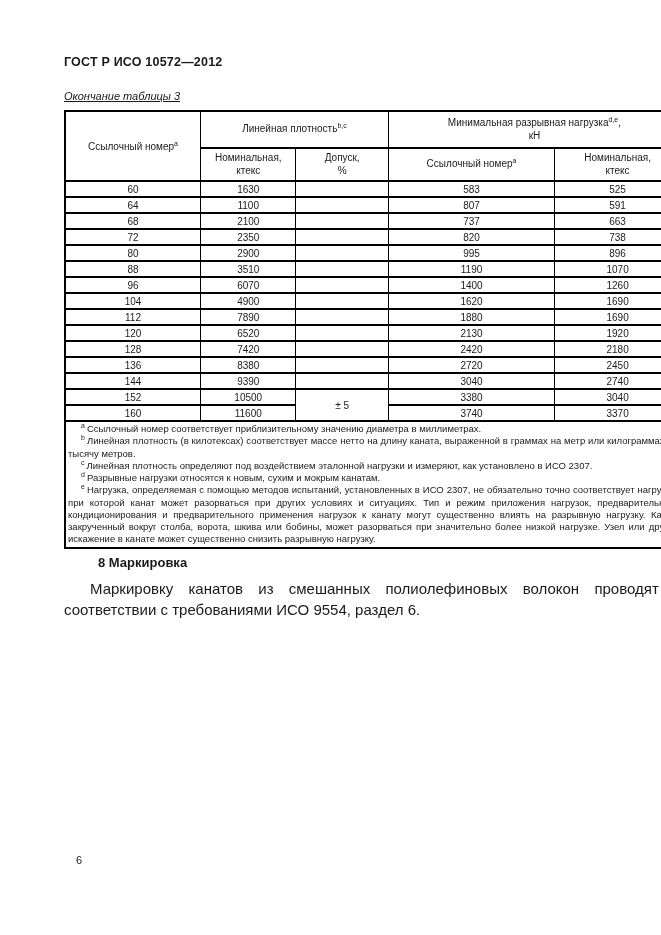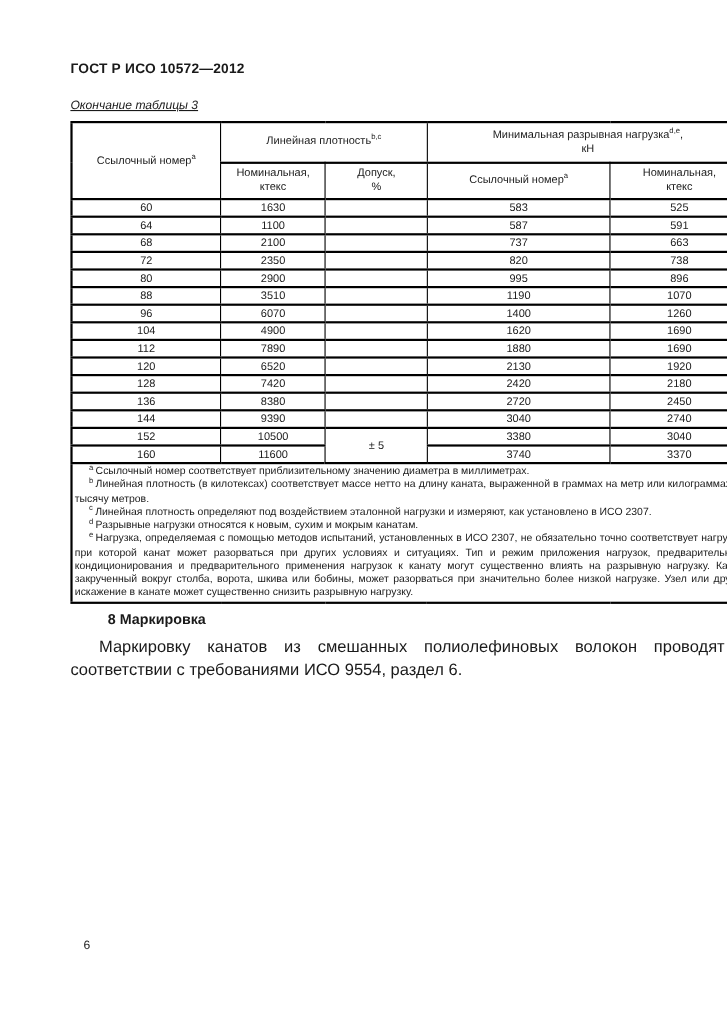--- a/index.html
+++ b/index.html
@@ -126,21 +126,21 @@
             <td class="cell">60</td>
             <td class="cell">1630</td>
             <td class="cell"></td>
             <td class="cell">583</td>
             <td class="cell">525</td>
           </tr>
         <tr>
             <td class="cell">64</td>
             <td class="cell">1100</td>
             <td class="cell"></td>
-            <td class="cell">587</td>
+            <td class="cell">807</td>
             <td class="cell">591</td>
           </tr>
         <tr>
             <td class="cell">68</td>
             <td class="cell">2100</td>
             <td class="cell"></td>
             <td class="cell">737</td>
             <td class="cell">663</td>
           </tr>
         <tr>

